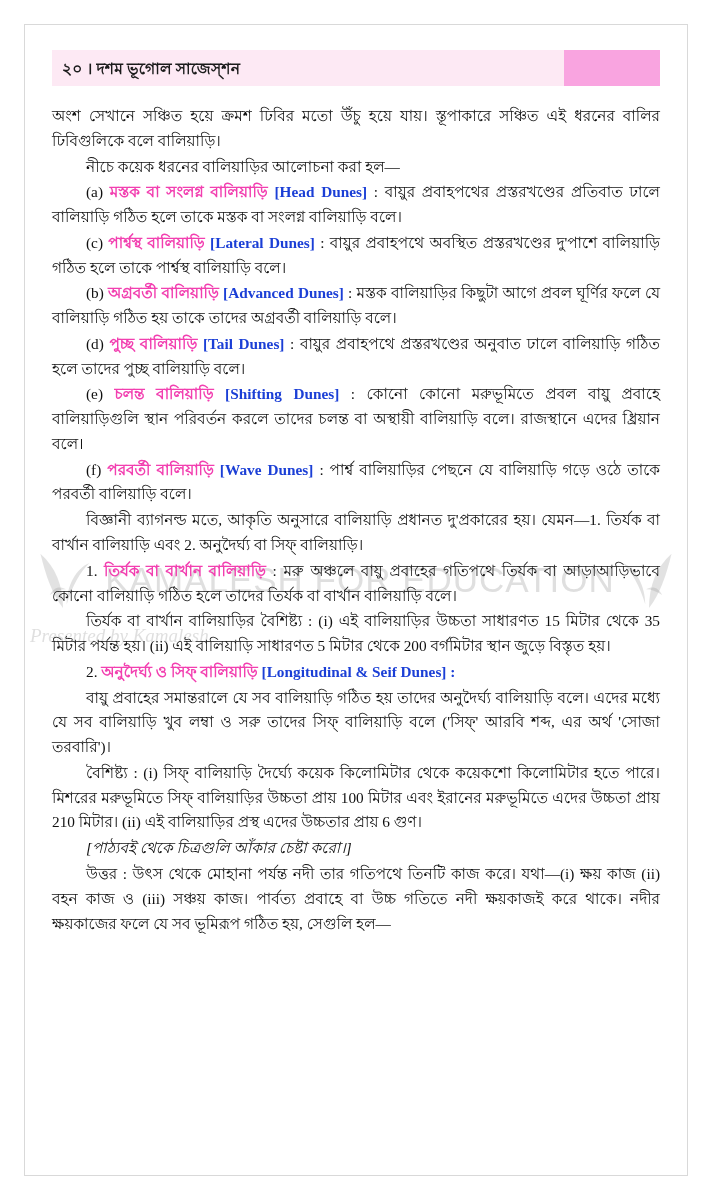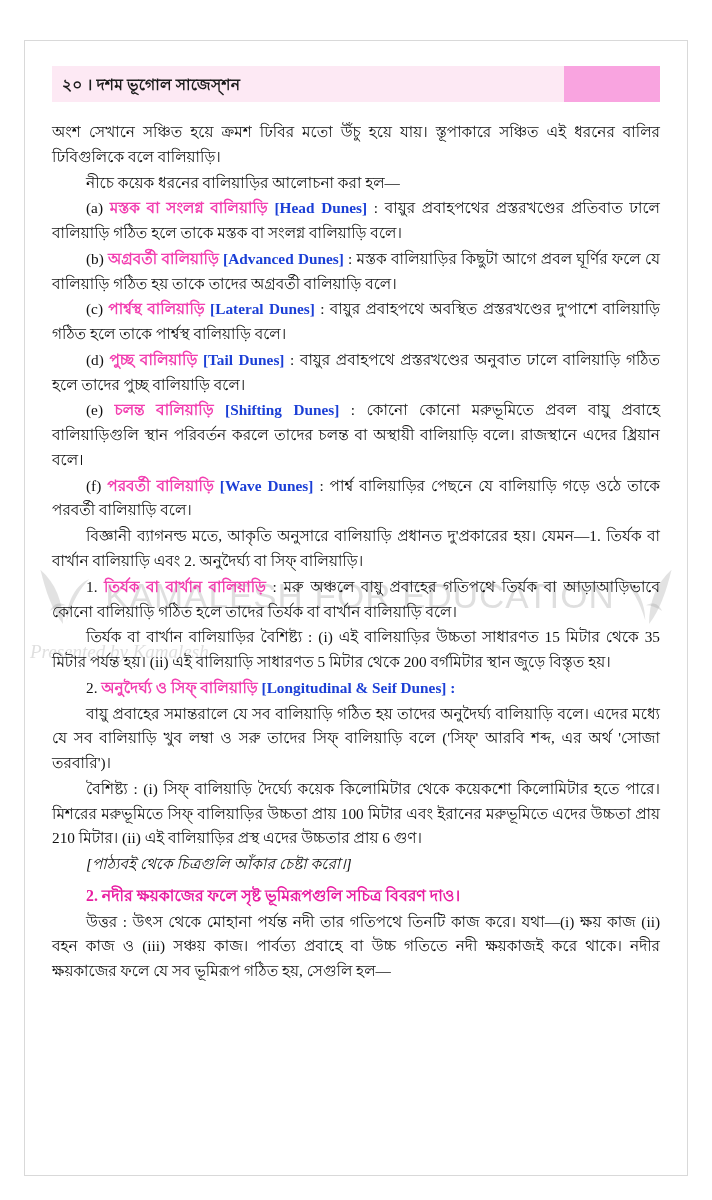--- a/index.html
+++ b/index.html
@@ -12,21 +12,20 @@
     background: #ffffff;
     font-family: "Liberation Serif", "DejaVu Serif", serif;
     overflow: hidden;
     position: relative;
   }
   .page {
     position: absolute;
     inset: 0;
     background: #ffffff;
     overflow: hidden;
-    margin-top: 16px;
   }
   
   .frame {
     position: absolute;
     left: 24px;
     top: 24px;
     right: 24px;
     bottom: 24px;
     border: 1px solid #d9d9d9;
     pointer-events: none;
@@ -168,28 +167,28 @@
 
     <p><span>অংশ সেখানে সঞ্চিত হয়ে ক্রমশ ঢিবির মতো উঁচু হয়ে যায়। স্তূপাকারে সঞ্চিত এই ধরনের বালির ঢিবিগুলিকে বলে </span><span class="b">বালিয়াড়ি।</span></p>
 
     <p class="indent">নীচে কয়েক ধরনের বালিয়াড়ির আলোচনা করা হল—</p>
 
     <p class="indent">
       <span class="b">(a) </span><span class="pink">মস্তক বা সংলগ্ন বালিয়াড়ি</span><span class="blue"> [Head Dunes] </span><span>: বায়ুর প্রবাহপথের প্রস্তরখণ্ডের প্রতিবাত ঢালে বালিয়াড়ি গঠিত হলে তাকে </span><span class="b">মস্তক বা সংলগ্ন</span><span> বালিয়াড়ি বলে।</span>
     </p>
 
     <p class="indent">
+      <span class="b">(c) </span><span class="pink">পার্শ্বস্থ বালিয়াড়ি</span><span class="blue"> [Lateral Dunes] </span><span>: বায়ুর প্রবাহপথে অবস্থিত প্রস্তরখণ্ডের দু'পাশে বালিয়াড়ি গঠিত হলে তাকে </span><span class="b">পার্শ্বস্থ বালিয়াড়ি</span><span> বলে।</span>
+    </p>
+
+    <p class="indent">
       <span class="b">(b) </span><span class="pink">অগ্রবর্তী বালিয়াড়ি</span><span class="blue"> [Advanced Dunes] </span><span>: মস্তক বালিয়াড়ির কিছুটা আগে প্রবল ঘূর্ণির ফলে যে বালিয়াড়ি গঠিত হয় তাকে তাদের </span><span class="b">অগ্রবর্তী বালিয়াড়ি</span><span> বলে।</span>
     </p>
 
     <p class="indent">
-      <span class="b">(c) </span><span class="pink">পার্শ্বস্থ বালিয়াড়ি</span><span class="blue"> [Lateral Dunes] </span><span>: বায়ুর প্রবাহপথে অবস্থিত প্রস্তরখণ্ডের দু'পাশে বালিয়াড়ি গঠিত হলে তাকে </span><span class="b">পার্শ্বস্থ বালিয়াড়ি</span><span> বলে।</span>
-    </p>
-
-    <p class="indent">
       <span class="b">(d) </span><span class="pink">পুচ্ছ বালিয়াড়ি</span><span class="blue"> [Tail Dunes] </span><span>: বায়ুর প্রবাহপথে প্রস্তরখণ্ডের অনুবাত ঢালে বালিয়াড়ি গঠিত হলে তাদের </span><span class="b">পুচ্ছ বালিয়াড়ি</span><span> বলে।</span>
     </p>
 
     <p class="indent">
       <span class="b">(e) </span><span class="pink">চলন্ত বালিয়াড়ি</span><span class="blue"> [Shifting Dunes] </span><span>: কোনো কোনো মরুভূমিতে প্রবল বায়ু প্রবাহে বালিয়াড়িগুলি স্থান পরিবর্তন করলে তাদের </span><span class="b">চলন্ত বা অস্থায়ী বালিয়াড়ি</span><span> বলে। রাজস্থানে এদের </span><span class="b">ধ্রিয়ান</span><span> বলে।</span>
     </p>
 
     <p class="indent">
       <span class="b">(f) </span><span class="pink">পরবর্তী বালিয়াড়ি</span><span class="blue"> [Wave Dunes] </span><span>: পার্শ্ব বালিয়াড়ির পেছনে যে বালিয়াড়ি গড়ে ওঠে তাকে </span><span class="b">পরবর্তী বালিয়াড়ি</span><span> বলে।</span>
     </p>
@@ -211,20 +210,19 @@
     <p class="indent">
       <span>বায়ু প্রবাহের সমান্তরালে যে সব বালিয়াড়ি গঠিত হয় তাদের </span><span class="b">অনুদৈর্ঘ্য বালিয়াড়ি</span><span> বলে। এদের মধ্যে যে সব বালিয়াড়ি খুব লম্বা ও সরু তাদের </span><span class="b">সিফ্ বালিয়াড়ি</span><span> বলে ('সিফ্' আরবি শব্দ, এর অর্থ 'সোজা তরবারি')।</span>
     </p>
 
     <p class="indent">
       <span class="b">বৈশিষ্ট্য :</span><span> (i) সিফ্ বালিয়াড়ি দৈর্ঘ্যে কয়েক কিলোমিটার থেকে কয়েকশো কিলোমিটার হতে পারে। মিশরের মরুভূমিতে সিফ্ বালিয়াড়ির উচ্চতা প্রায় 100 মিটার এবং ইরানের মরুভূমিতে এদের উচ্চতা প্রায় 210 মিটার। (ii) এই বালিয়াড়ির প্রস্থ এদের উচ্চতার প্রায় 6 গুণ।</span>
     </p>
 
     <p class="bracket-note">[পাঠ্যবই থেকে চিত্রগুলি আঁকার চেষ্টা করো।]</p>
 
-    <p class="q-heading">2. নদীর ক্ষয়কাজের ফলে সৃষ্ট ভূমিরূপগুলি সচিত্র বিবরণ দাও।</p>
 
     <p class="indent">
       <span class="b">উত্তর :</span><span> উৎস থেকে মোহানা পর্যন্ত নদী তার গতিপথে তিনটি কাজ করে। যথা—</span><span class="b">(i) ক্ষয় কাজ (ii) বহন কাজ ও (iii) সঞ্চয় কাজ।</span><span> পার্বত্য প্রবাহে বা উচ্চ গতিতে নদী ক্ষয়কাজই করে থাকে। নদীর ক্ষয়কাজের ফলে যে সব ভূমিরূপ গঠিত হয়, সেগুলি হল—</span>
     </p>
 
   </div>
 </div>
 
 </body></html>

